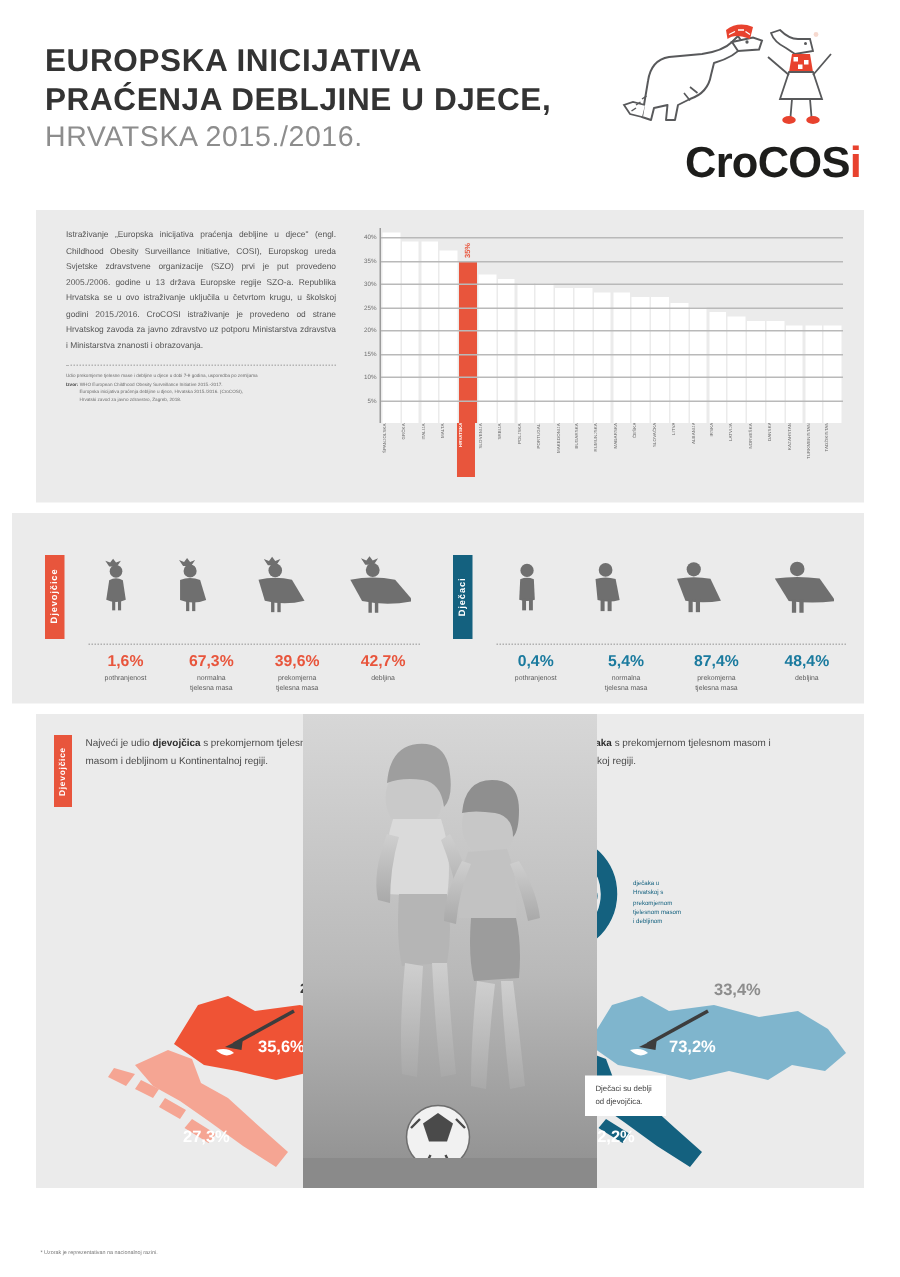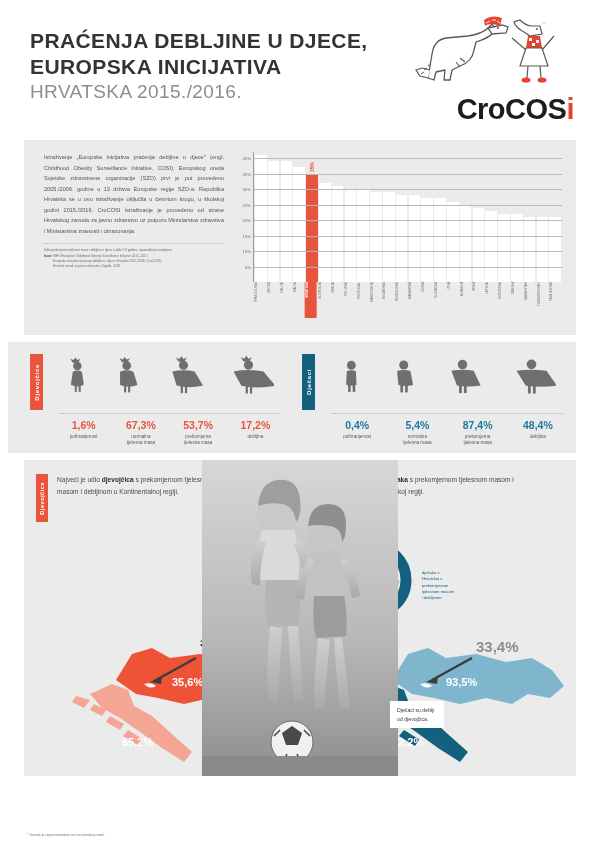--- a/index.html
+++ b/index.html
@@ -32,21 +32,21 @@
     font-size: 29px; font-weight: bold; letter-spacing: -0.5px;
     color: #1d1d1b;
   }
   .logo-text .cro { color: #1d1d1b; }
   .logo-text .cosi { color: #1d1d1b; }
   .logo-i-dot { color: #e8422e; }
 
   
   .panel { background: #ebebeb; position: relative; }
   #panel-chart { margin: 0 24px; height: 195px; padding: 12px 14px 8px 14px; }
-  #panel-gender { margin: 7px 24px 0 8px; height: 111px; display: flex; }
+  #panel-gender { margin: 7px 24px 0 8px; height: 127px; display: flex; align-items: flex-end; }
   #panel-region { margin: 7px 24px 0 24px; height: 316px; position: relative; overflow: hidden; }
 
   
   .chart-flex { display: flex; gap: 10px; height: 100%; }
   .intro-col { width: 186px; padding-left: 6px; }
   .intro-text {
     font-size: 5.6px; line-height: 1.88; color: #555; text-align: justify;
   }
   .intro-sep {
     border-top: 1px dotted #b4b4b4; margin: 7px 0 4px 0;
@@ -168,22 +168,22 @@
   .footnote {
     position: absolute; left: 27px; bottom: 14px;
     font-size: 3.6px; color: #777;
   }
 </style>
 </head>
 <body>
 
 <div class="header">
   <div class="title-main">
+    <div>EUROPSKA INICIJATIVA</div>
     <div>PRAĆENJA DEBLJINE U DJECE,</div>
-    <div>EUROPSKA INICIJATIVA</div>
   </div>
   <div class="title-sub">HRVATSKA 2015./2016.</div>
 
   <div class="logo-wrap">
     <svg class="logo-art" width="150" height="80" viewBox="0 0 150 80">
 
       <path d="M16 64 L20 40 Q22 26 34 24 L56 22 Q70 20 76 14 L80 10 L84 16 Q78 24 64 28 L62 36 Q60 48 48 52 L40 56 L38 66 L32 66 L33 56 L24 58 L22 66 Z" fill="#ffffff" stroke="#58595b" stroke-width="1.3" stroke-linejoin="round"></path>
       <path d="M76 14 L90 11 L96 13 L94 19 L80 20 Z" fill="#ffffff" stroke="#58595b" stroke-width="1.3"></path>
       <path d="M16 64 L8 62 L4 56 L10 54 L18 56" fill="#ffffff" stroke="#58595b" stroke-width="1.2"></path>
       <circle cx="86" cy="14" r="1.1" fill="#58595b"></circle>
@@ -342,25 +342,25 @@
       <div class="stats-row" id="girl-stats">
           <div class="stat">
             <div class="stat-num">1,6%</div>
             <div class="stat-lbl">pothranjenost</div>
           </div>
           <div class="stat">
             <div class="stat-num">67,3%</div>
             <div class="stat-lbl">normalna<br>tjelesna masa</div>
           </div>
           <div class="stat">
-            <div class="stat-num">53,7%</div>
+            <div class="stat-num">39,6%</div>
             <div class="stat-lbl">prekomjerna<br>tjelesna masa</div>
           </div>
           <div class="stat">
-            <div class="stat-num">17,2%</div>
+            <div class="stat-num">42,7%</div>
             <div class="stat-lbl">debljina</div>
           </div>
         </div>
     </div>
   </div>
   <div class="gender-half boys">
     <div class="side-tab tab-boys">
       <span>Dječaci</span>
     </div>
     <div class="gender-body">
@@ -432,21 +432,21 @@
         <path d="M52 64 l14 4 l-6 8 l-12 -6 Z" fill="#f5a593"></path>
 
         <path d="M92 48 L108 22 L128 16 L146 26 L176 22 L206 30 L232 26 L252 38 L264 54 L250 66 L228 62 L212 72 L186 66 L160 72 L134 66 L112 62 Z" fill="#ef5335"></path>
 
         <path d="M172 26 L132 48" stroke="#3d3d3d" stroke-width="2.4" fill="none"></path>
         <path d="M126 50 l12 -6 l-1 8 Z" fill="#3d3d3d"></path>
         <path d="M120 52 q8 -2 12 2 q-6 4 -12 -2Z" fill="#ffffff"></path>
       </svg>
       <div class="map-lbl" style="left:176px; top:6px; font-size:9px;">26%</div>
       <div class="map-lbl" style="left:148px; top:44px; font-size:11px; color:#fff;">35,6%</div>
-      <div class="map-lbl" style="left:98px; top:104px; font-size:11px; color:#fff;">65,2%</div>
+      <div class="map-lbl" style="left:98px; top:104px; font-size:11px; color:#fff;">27,3%</div>
     </div>
   </div>
 
   <div class="region-half region-right">
     <div class="region-head">
       <div class="head-tab" style="background:#14617f">
         <span>Dječaci</span>
       </div>
       <div class="head-text"><span>Najveći je udio </span><b>dječaka</b><span> s prekomjernom tjelesnom masom i debljinom u Jadranskoj regiji.</span></div>
     </div>
@@ -463,22 +463,22 @@
     <div class="map-wrap">
       <svg width="300" height="140" viewBox="0 0 300 140">
         <path d="M66 62 L88 52 L104 58 L110 74 L128 84 L150 104 L168 120 L160 130 L138 116 L116 100 L96 86 L78 76 Z" fill="#14617f"></path>
         <path d="M70 72 l12 6 l-4 6 l-12 -6 Z M86 84 l14 8 l-4 6 l-14 -8 Z M104 98 l16 10 l-5 6 l-16 -10 Z" fill="#14617f"></path>
         <path d="M52 64 l14 4 l-6 8 l-12 -6 Z" fill="#14617f"></path>
         <path d="M92 48 L108 22 L128 16 L146 26 L176 22 L206 30 L232 26 L252 38 L264 54 L250 66 L228 62 L212 72 L186 66 L160 72 L134 66 L112 62 Z" fill="#7fb5cd"></path>
         <path d="M172 26 L132 48" stroke="#3d3d3d" stroke-width="2.4" fill="none"></path>
         <path d="M126 50 l12 -6 l-1 8 Z" fill="#3d3d3d"></path>
         <path d="M120 52 q8 -2 12 2 q-6 4 -12 -2Z" fill="#ffffff"></path>
       </svg>
-      <div class="map-lbl" style="left:176px; top:6px; font-size:15px; color:#8d8d8d;">33,4%</div>
-      <div class="map-lbl" style="left:146px; top:44px; font-size:11px; color:#fff;">93,5%</div>
+      <div class="map-lbl" style="left:176px; top:6px; font-size:11px; color:#8d8d8d;">33,4%</div>
+      <div class="map-lbl" style="left:146px; top:44px; font-size:11px; color:#fff;">73,2%</div>
       <div class="map-lbl" style="left:92px; top:104px; font-size:11px; color:#fff;">42,2%</div>
     </div>
   </div>
 
   <div class="photo">
     <svg width="196" height="316" viewBox="0 0 196 316">
       <defs>
         <linearGradient id="bg" x1="0" y1="0" x2="0" y2="1">
           <stop offset="0%" stop-color="#d7d7d7"></stop>
           <stop offset="55%" stop-color="#b9b9b9"></stop>

